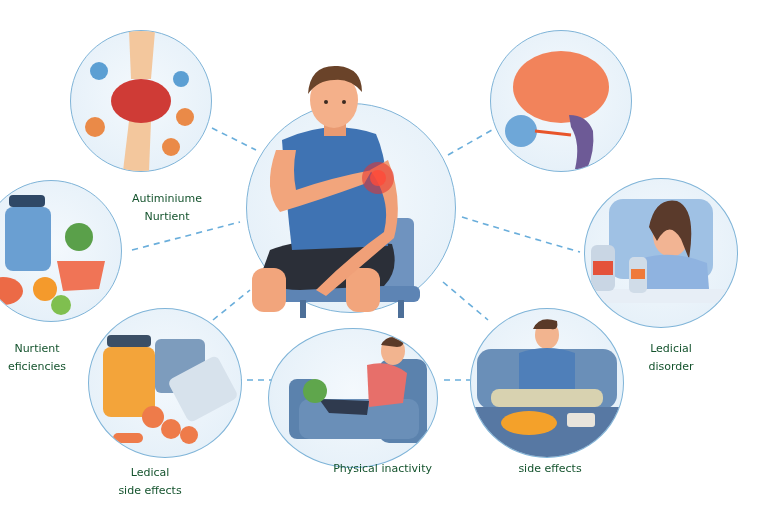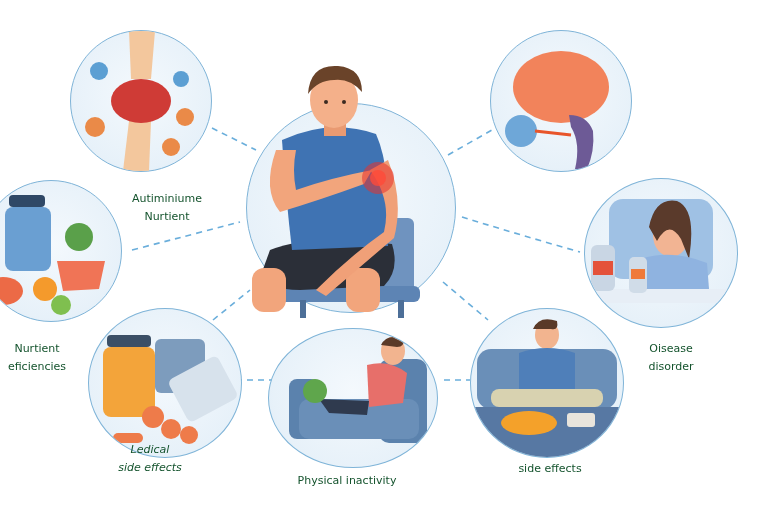--- a/index.html
+++ b/index.html
@@ -108,54 +108,54 @@
       <path d="M64 48 Q70 18 92 22 Q112 30 104 80 L96 60 Q84 40 72 62 Z" fill="#5a3a2b"></path>
       <path d="M56 80 Q86 70 122 84 L124 110 L58 112 Z" fill="#8fb3e0"></path>
       <rect x="10" y="110" width="136" height="14" rx="4" fill="#e7eef6"></rect>
       <rect x="6" y="66" width="24" height="46" rx="6" fill="#c9d6e4"></rect>
       <rect x="8" y="82" width="20" height="14" fill="#e4523a"></rect>
       <rect x="44" y="78" width="18" height="36" rx="5" fill="#d0dce8"></rect>
       <rect x="46" y="90" width="14" height="10" fill="#ef7a3a"></rect>
     </svg>
   </div>
   <div class="label" style="left:616px;top:340px;width:110px;">
-    <div>Oisease</div>
+    <div>Ledicial</div>
     <div>disorder</div>
   </div>
 
   <div class="circle" style="left:88px;top:308px;width:152px;height:148px;">
     <svg class="illus" viewBox="0 0 152 148">
       <rect x="18" y="26" width="44" height="12" rx="4" fill="#3b4f66"></rect>
       <rect x="14" y="38" width="52" height="70" rx="8" fill="#f3a43a"></rect>
       <rect x="66" y="30" width="50" height="54" rx="6" fill="#7d9cbd"></rect>
       <rect x="86" y="56" width="56" height="48" rx="6" fill="#d7e2ec" transform="rotate(-28 114 80)"></rect>
       <circle cx="64" cy="108" r="11" fill="#ee7b4a"></circle>
       <circle cx="82" cy="120" r="10" fill="#ee7b4a"></circle>
       <circle cx="100" cy="126" r="9" fill="#ee7b4a"></circle>
       <rect x="24" y="124" width="30" height="10" rx="5" fill="#ee7b4a"></rect>
     </svg>
   </div>
-  <div class="label" style="left:95px;top:441px;width:110px;font-style:italic;">
+  <div class="label" style="left:95px;top:464px;width:110px;">
     <div>Ledical</div>
     <div>side effects</div>
   </div>
 
   <div class="circle" style="left:268px;top:328px;width:168px;height:138px;border-radius:50%;">
     <svg class="illus" viewBox="0 0 168 138">
       <rect x="20" y="50" width="30" height="60" rx="8" fill="#5b82ad"></rect>
       <rect x="110" y="30" width="48" height="84" rx="10" fill="#5b82ad"></rect>
       <rect x="30" y="70" width="120" height="40" rx="10" fill="#6a8fb8"></rect>
       <path d="M98 36 Q120 30 138 44 L134 74 L100 78 Z" fill="#e76f6a"></path>
       <ellipse cx="124" cy="22" rx="12" ry="14" fill="#f2b48f"></ellipse>
       <path d="M112 16 Q118 4 134 10 Q136 18 128 18 Z" fill="#5a3a28"></path>
       <path d="M50 70 L100 72 L98 86 L60 84 Z" fill="#2f3a4e"></path>
       <circle cx="46" cy="62" r="12" fill="#5fa64c"></circle>
     </svg>
   </div>
-  <div class="label" style="left:262px;top:472px;width:170px;">
+  <div class="label" style="left:262px;top:460px;width:170px;text-align:right;">
     <div>Physical inactivity</div>
   </div>
 
   <div class="circle" style="left:470px;top:308px;width:152px;height:148px;">
     <svg class="illus" viewBox="0 0 152 148">
       <rect x="6" y="40" width="140" height="60" rx="14" fill="#6a8fb8"></rect>
       <ellipse cx="76" cy="26" rx="12" ry="14" fill="#f2b48f"></ellipse>
       <path d="M62 20 Q68 6 86 12 Q88 22 80 20 Z" fill="#5a3a28"></path>
       <path d="M48 44 Q76 34 104 44 L104 80 L48 80 Z" fill="#4f7fb9"></path>
       <rect x="20" y="80" width="112" height="18" rx="8" fill="#d8d2b0"></rect>

